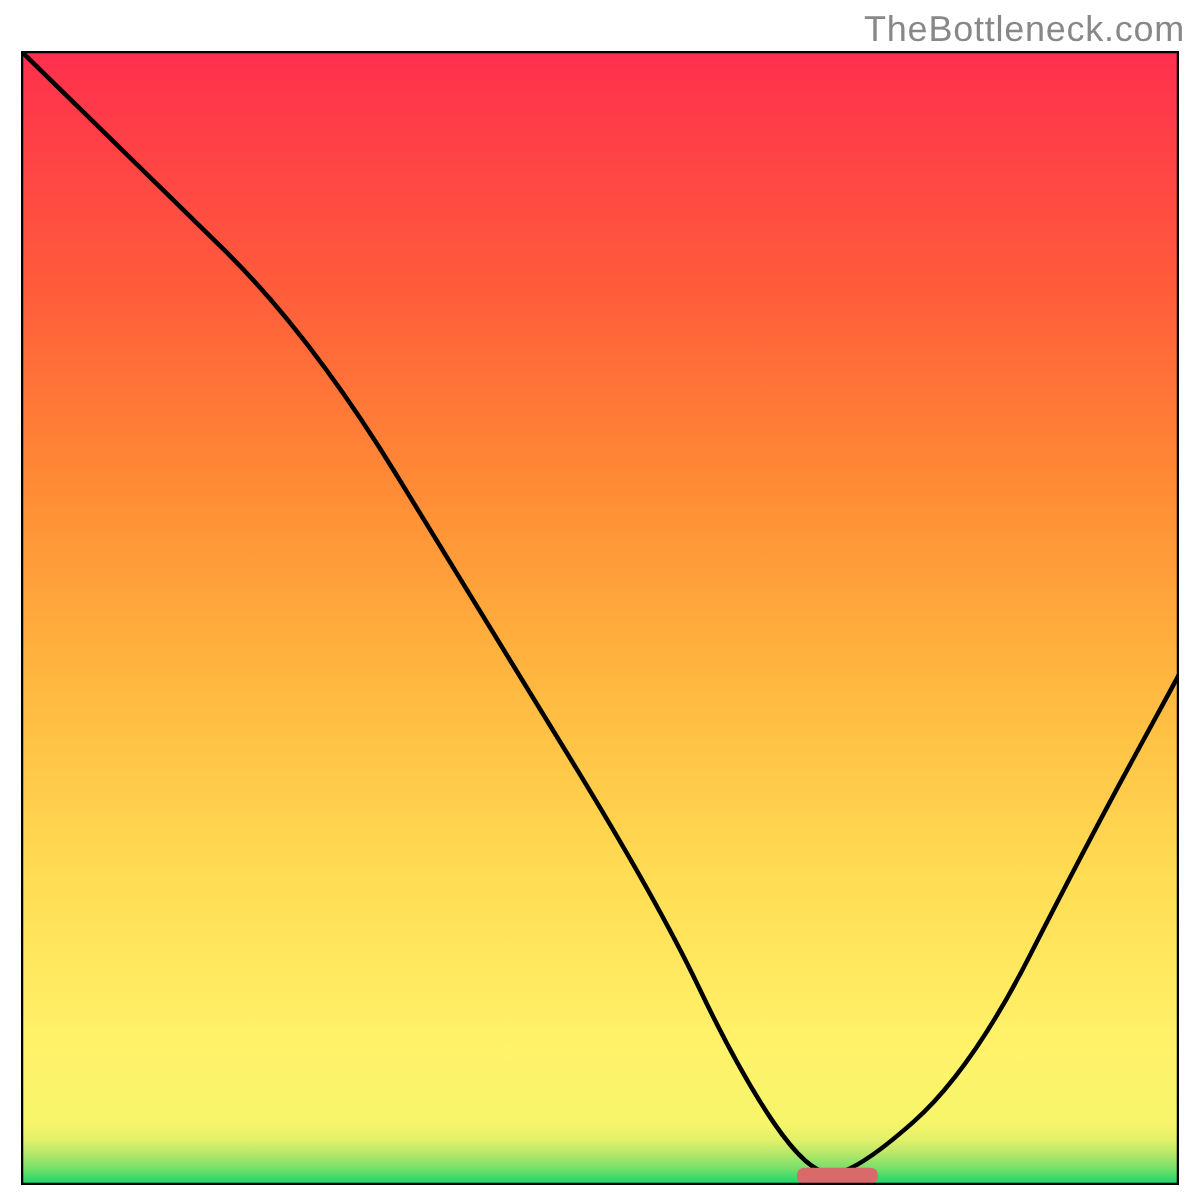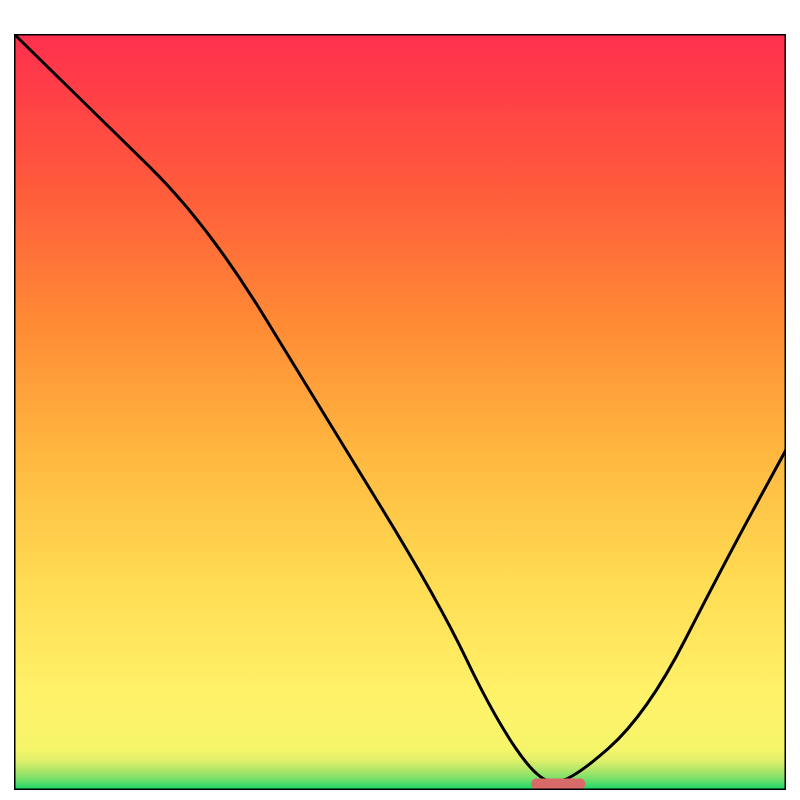--- a/index.html
+++ b/index.html
@@ -32,20 +32,21 @@
     width: 772px;
     height: 756px;
   }
   svg { display: block; }
 </style>
 </head>
 <body>
 
 <div class="page">
 
+  <div class="watermark">TheBottleneck.com</div>
 
   <div class="plot-wrap">
     <svg id="chart-svg" width="772" height="756" viewBox="0 0 772 756" preserveAspectRatio="none">
       <defs>
         <linearGradient id="bgGrad" x1="0" y1="1" x2="0" y2="0">
             <stop offset="0%" stop-color="#12d66b"></stop>
             <stop offset="1.5%" stop-color="#78e06a"></stop>
             <stop offset="2.8000000000000003%" stop-color="#b7e769"></stop>
             <stop offset="4%" stop-color="#e3f06a"></stop>
             <stop offset="5.5%" stop-color="#f6f56a"></stop>

